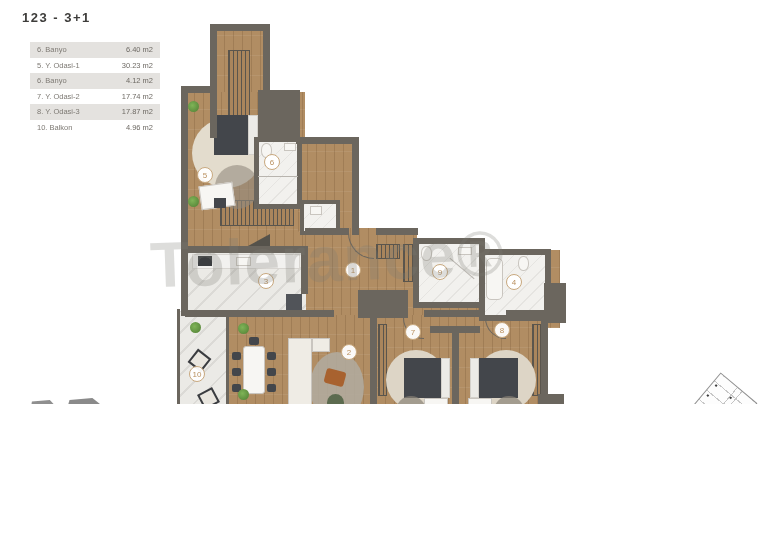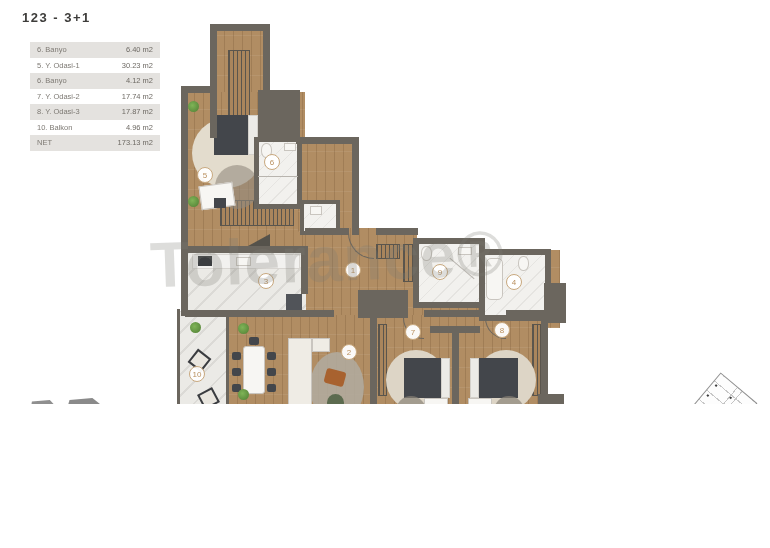--- a/index.html
+++ b/index.html
@@ -72,24 +72,20 @@
         <span>7. Y. Odasi-2</span>
         <span class="lv">17.74 m2</span>
       </div>
     <div class="lrow">
         <span>8. Y. Odasi-3</span>
         <span class="lv">17.87 m2</span>
       </div>
     <div class="lrow">
         <span>10. Balkon</span>
         <span class="lv">4.96 m2</span>
-      </div>
-    <div class="lrow">
-        <span>NET</span>
-        <span class="lv">173.13 m2</span>
       </div>
   </div>
 
   <div class="wood" style="left:215px;top:28px;width:52px;height:108px;"></div>
   <div class="wood" style="left:185px;top:92px;width:120px;height:158px;"></div>
   <div class="wood" style="left:298px;top:140px;width:58px;height:92px;"></div>
   <div class="wood" style="left:305px;top:228px;width:112px;height:100px;"></div>
   <div class="wood" style="left:413px;top:240px;width:72px;height:88px;"></div>
   <div class="wood" style="left:478px;top:250px;width:82px;height:78px;"></div>
   <div class="wood" style="left:228px;top:315px;width:148px;height:120px;"></div>

